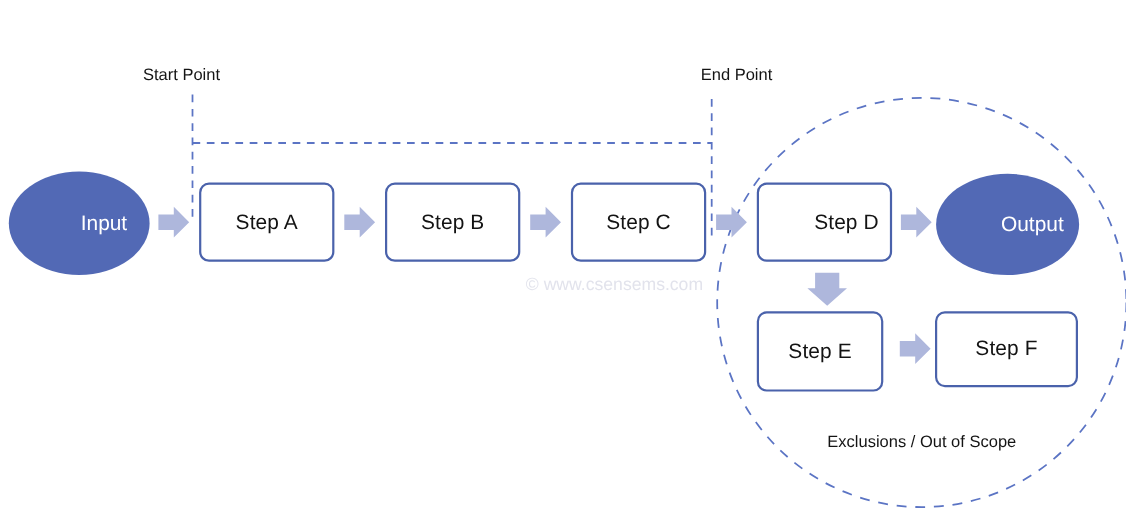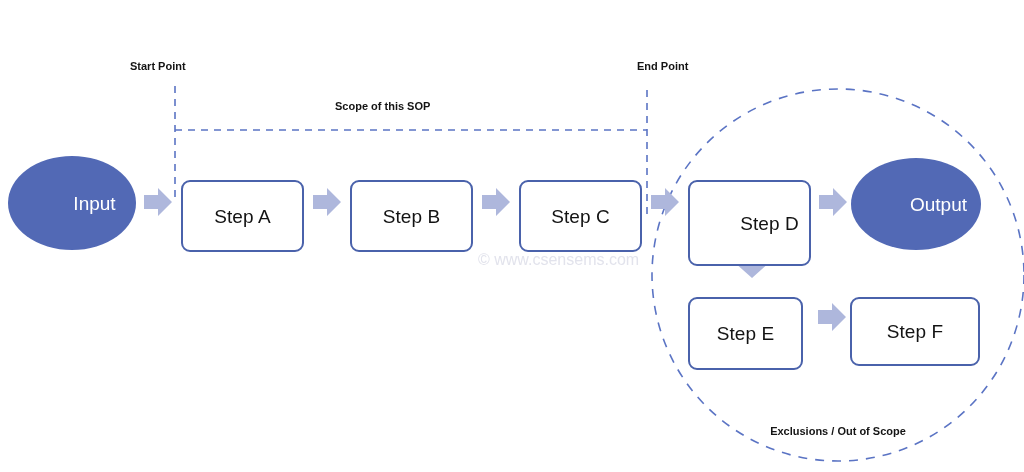--- a/index.html
+++ b/index.html
@@ -27,21 +27,20 @@
   
   .pbox {
     position: absolute;
     box-sizing: border-box;
     background: #ffffff;
     border: 2px solid #4a62ab;
     border-radius: 9px;
     display: flex;
     align-items: center;
     justify-content: center;
-    margin-top: 14px;
   }
   .pbox .lbl {
     font-size: 19px;
     color: #131313;
     line-height: 1;
     letter-spacing: 0.1px;
   }
 
   
   .ellipse {
@@ -56,27 +55,26 @@
   .ellipse .lbl {
     font-size: 19px;
     color: #ffffff;
     line-height: 1;
     margin-left: 45px;
   }
 
   
   .tlabel {
     position: absolute;
-    font-size: 11px;
+    font-size: 15px;
     color: #141414;
     line-height: 1.25;
     white-space: nowrap;
-    font-weight: bold;
   }
-  .tlabel.wrap { white-space: normal; text-align: center; margin-top: 32px; }
+  .tlabel.wrap { white-space: normal; text-align: center; }
 
   .watermark {
     position: absolute;
     font-size: 16px;
     color: #e2e3ec;
     line-height: 1;
     white-space: nowrap;
   }
 </style>
 </head>
@@ -109,21 +107,20 @@
       <polygon points="818,310 832,310 832,303 846,317 832,331 832,324 818,324"></polygon>
 
       <polygon points="741,248 763,248 763,262 770,262 752,278 734,262 741,262"></polygon>
     </g>
   </svg>
 
   <div class="tlabel" style="left:130px; top:60px;">Start Point</div>
 
   <div class="tlabel" style="left:605px; top:60px;margin-left:32px;">End Point</div>
 
-  <div class="tlabel" style="left:335px; top:100px;">Scope of this SOP</div>
 
   <div class="tlabel wrap" style="left:738px; top:393px; width:200px;">Exclusions / Out of Scope</div>
 
   <div class="watermark" style="left:478px; top:252px;">© www.csensems.com</div>
 
   <div class="ellipse" style="left:8px; top:156px; width:128px; height:94px;">
     <span class="lbl">Input</span>
   </div>
 
   <div class="ellipse" style="left:851px; top:158px; width:130px; height:92px;">
@@ -135,21 +132,21 @@
   </div>
 
   <div class="pbox" style="left:519px; top:166px; width:123px; height:72px;">
     <span class="lbl">Step C</span>
   </div>
 
   <div class="pbox" style="left:350px; top:166px; width:123px; height:72px;">
     <span class="lbl">Step B</span>
   </div>
 
-  <div class="pbox" style="left:688px; top:166px; width:123px; height:86px;padding-left:40px;">
+  <div class="pbox" style="left:688px; top:166px; width:123px; height:72px;padding-left:40px;">
     <span class="lbl">Step D</span>
   </div>
 
   <div class="pbox" style="left:688px; top:283px; width:115px; height:73px;">
     <span class="lbl">Step E</span>
   </div>
 
   <div class="pbox" style="left:850px; top:283px; width:130px; height:69px;">
     <span class="lbl">Step F</span>
   </div>

